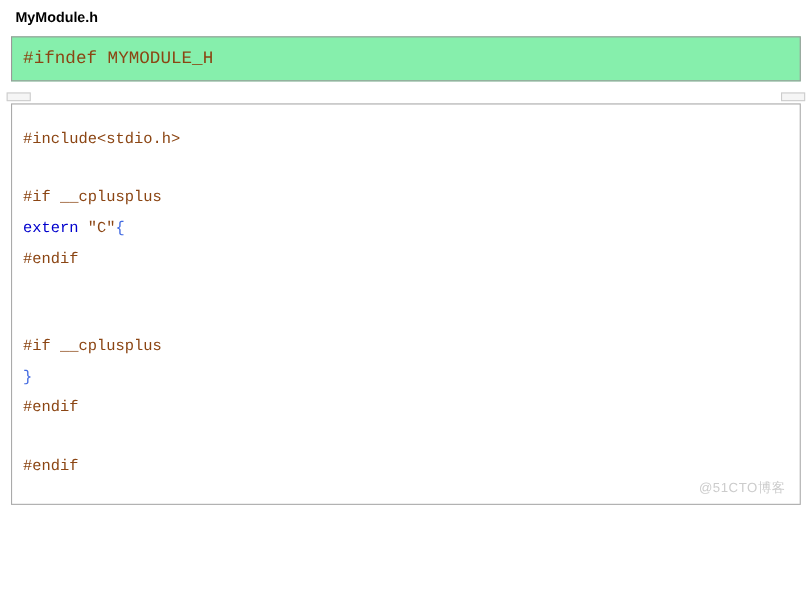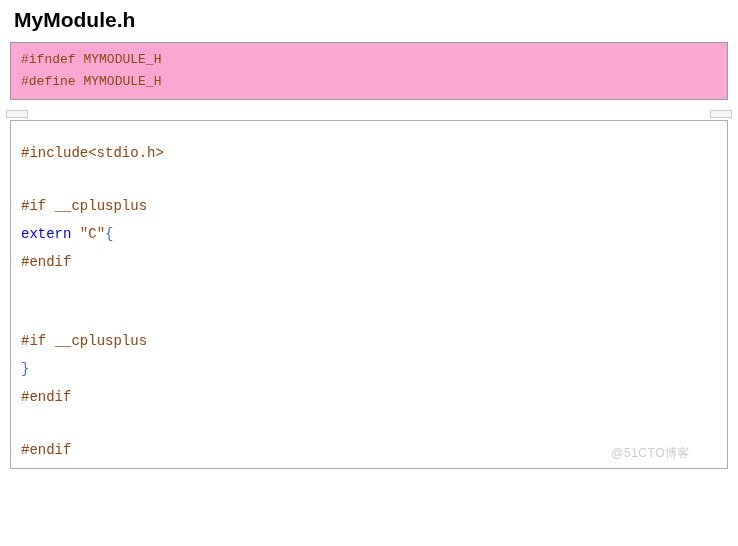--- a/index.html
+++ b/index.html
@@ -7,39 +7,39 @@
       padding: 0;
       box-sizing: border-box;
     }
     body {
       font-family: "Microsoft YaHei", Arial, sans-serif;
       background: #ffffff;
       padding: 8px 10px;
       width: 738px;
     }
     .title {
-      font-size: 21px;
+      font-size: 13px;
       font-weight: bold;
       color: #000;
       margin-bottom: 10px;
       padding-left: 4px;
     }
     .code-block {
       border: 1px solid #999;
-      background: #f9a8d4;
+      background: #86efac;
       padding: 6px 10px;
       font-family: "SimSun", "NSimSun", "Courier New", monospace;
-      font-size: 13px;
+      font-size: 16px;
       line-height: 1.7;
       margin-bottom: 10px;
     }
     .code-block-inner {
       border: 1px solid #aaa;
       background: #ffffff;
-      padding: 18px 10px 4px 10px;
+      padding: 18px 10px 20px 10px;
       font-family: "SimSun", "NSimSun", "Courier New", monospace;
       font-size: 14px;
       line-height: 2;
       margin-top: 2px;
     }
     .divider-row {
       display: flex;
       justify-content: space-between;
       margin: 0 -4px 2px -4px;
     }
@@ -56,41 +56,37 @@
     .paren { color: #4169E1; }
     .brace { color: #4169E1; }
     .semicolon { color: #4169E1; }
     .comma { color: #4169E1; }
     .ident { color: #000; }
     .angle { color: #8B4513; }
     .indent { padding-left: 32px; }
     .blank-line { height: 1.8em; }
     .watermark {
       position: absolute;
-      right: 48px;
+      right: 24px;
       color: #ccc;
       font-size: 12px;
       font-family: Arial, sans-serif;
       margin-top: -24px;
       letter-spacing: 0.5px;
       margin-left: 36px;
     }
   </style>
 </head>
 <body>
 
 <div class="title">MyModule.h</div>
 
 <div class="code-block">
   <div>
     <span class="preproc">#ifndef</span>
-    <span class="preproc"> </span><span class="preproc">MYMODULE_H</span>
-  </div>
-  <div>
-    <span class="preproc">#define</span>
     <span class="preproc"> </span><span class="preproc">MYMODULE_H</span>
   </div>
 </div>
 
 <div class="divider-row">
   <div class="divider-handle"></div>
   <div class="divider-handle"></div>
 </div>
 
 <div class="code-block-inner">

